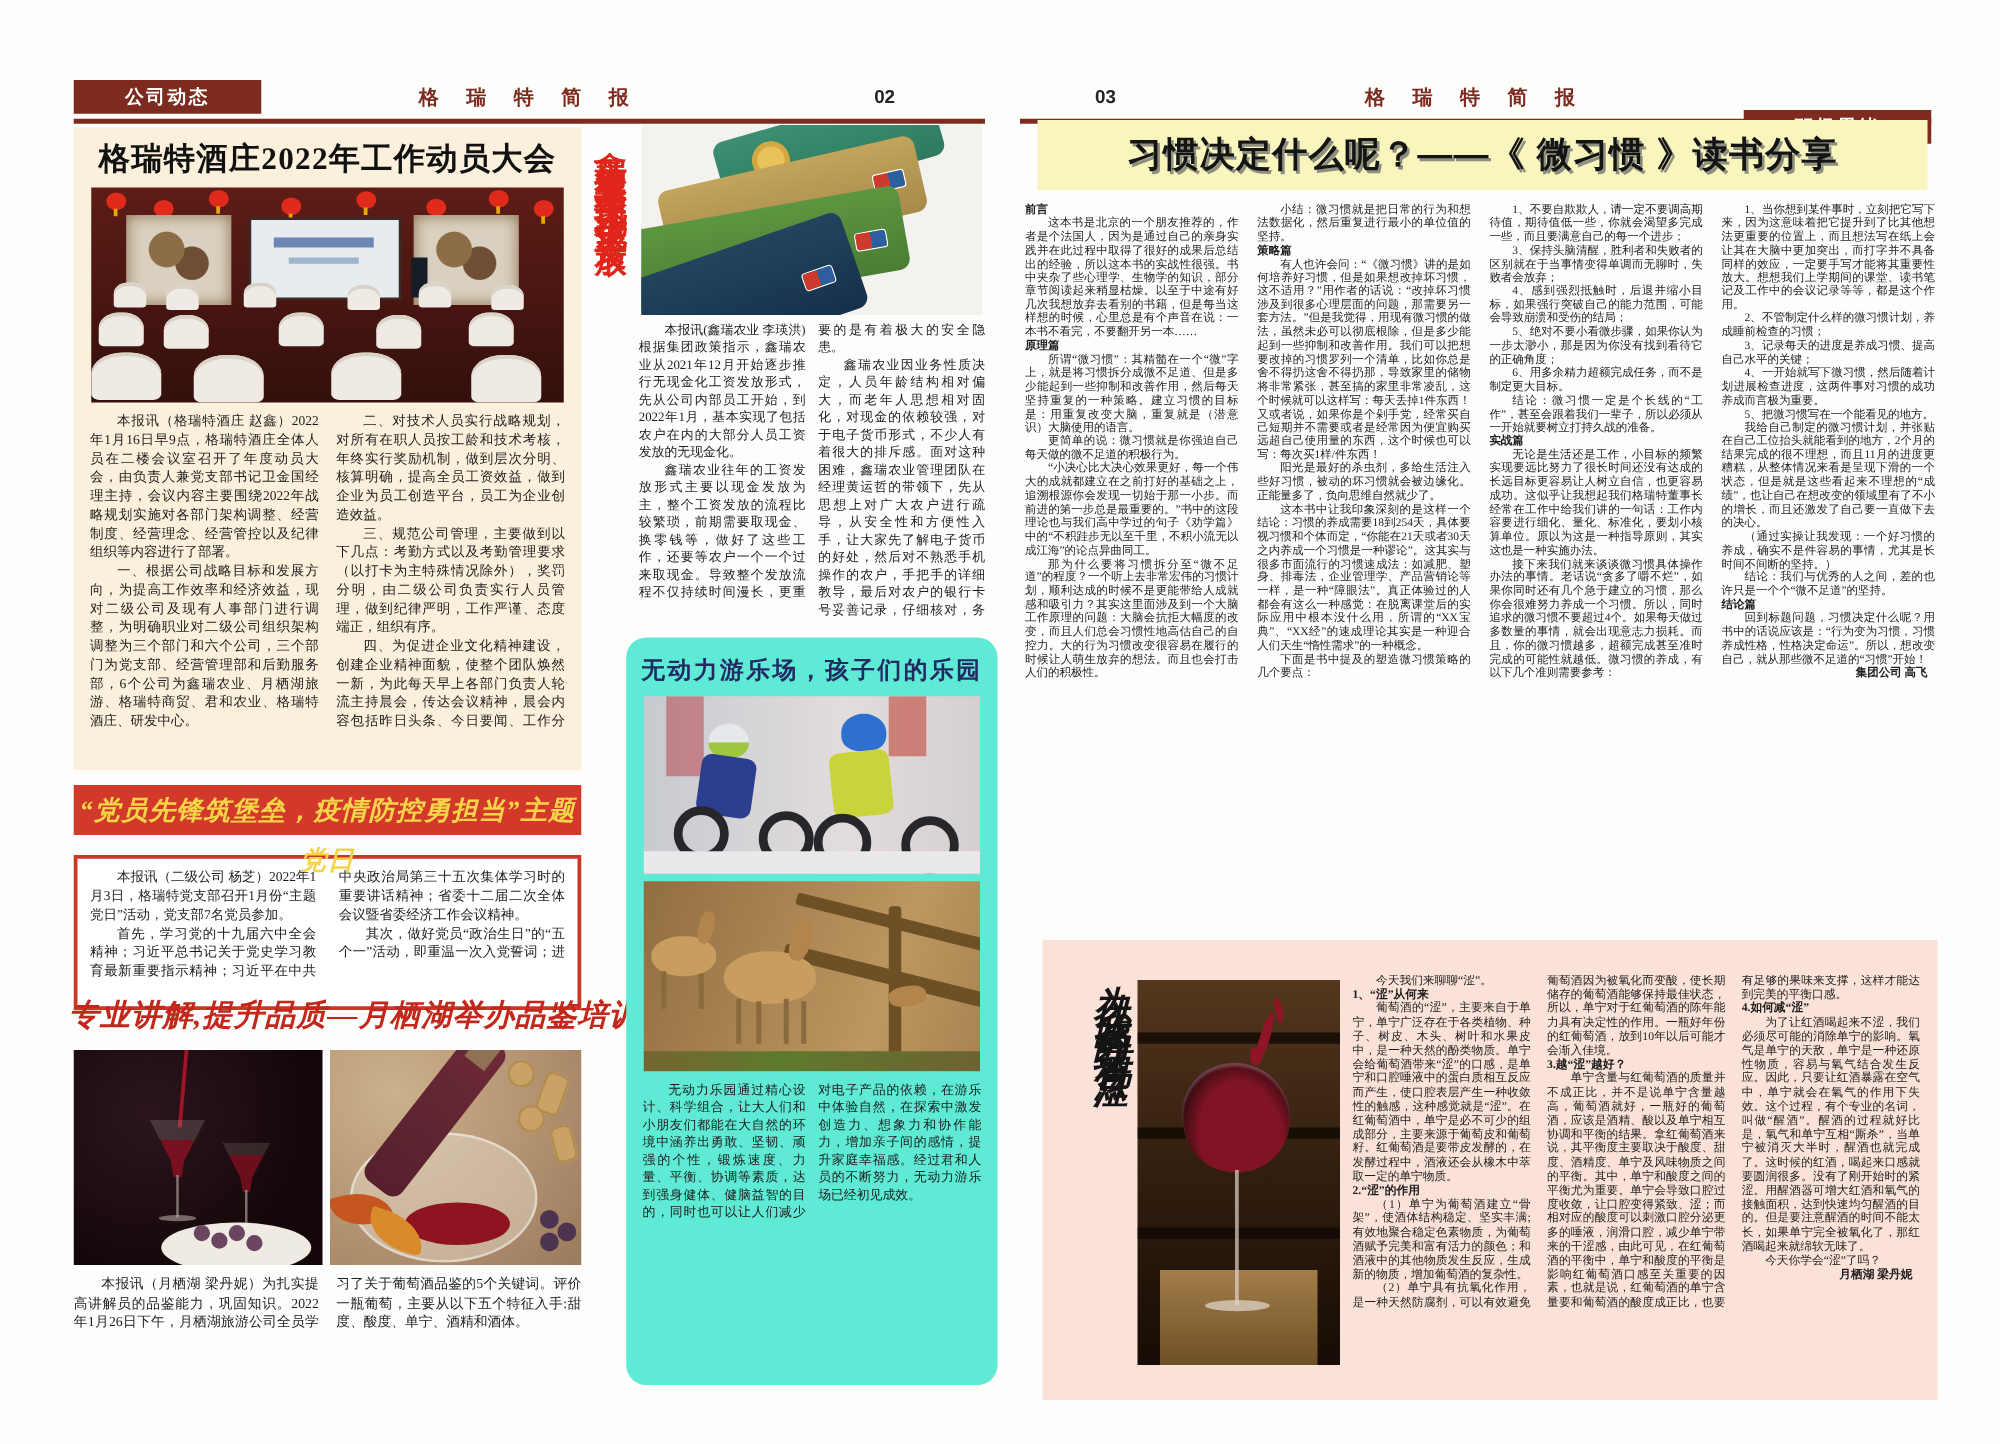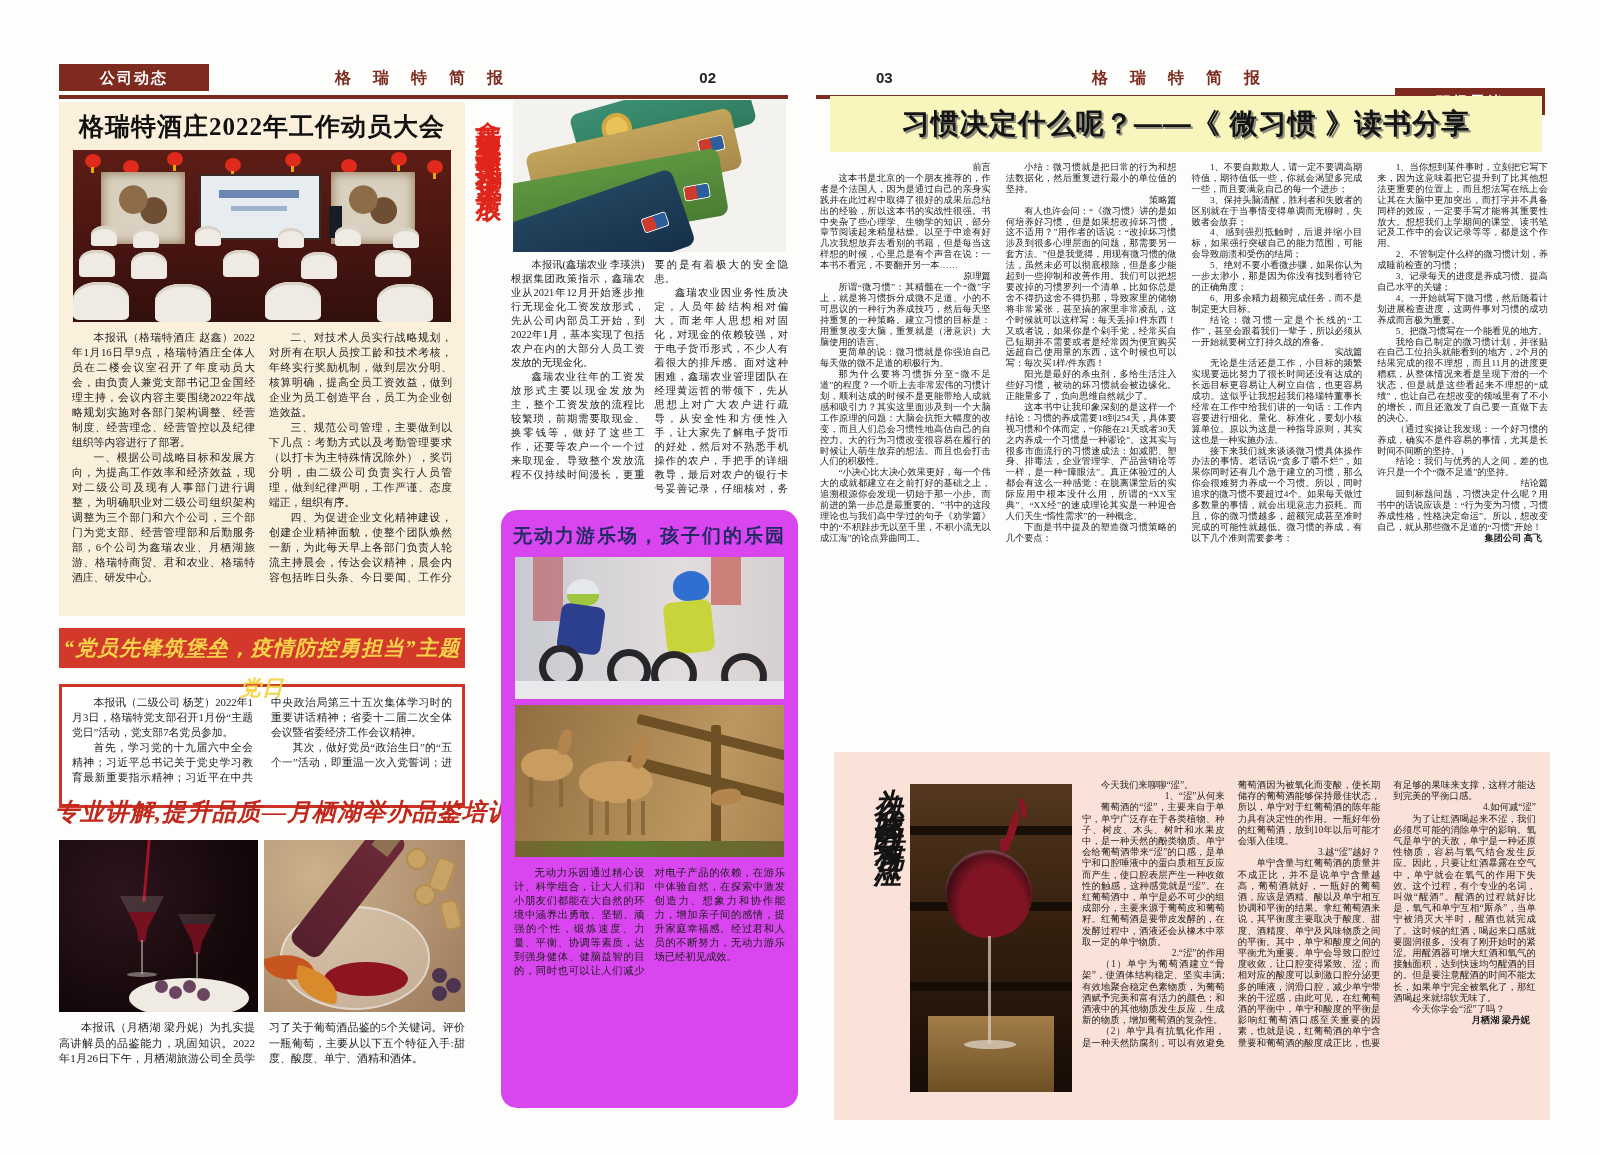--- a/index.html
+++ b/index.html
@@ -16,21 +16,21 @@
              text-align:center;line-height:27px;letter-spacing:2px;}
   .hdr-badge.bl{left:0;} .hdr-badge.br{right:0;margin-top:24px;}
   .hdr-mast{position:absolute;left:0;right:0;top:4px;text-align:center;color:#7d2b1f;
             font-size:16px;font-weight:bold;letter-spacing:9px;}
   .hdr-num{position:absolute;top:5px;font-family:"Liberation Sans",sans-serif;
            font-size:15px;font-weight:bold;color:#222;}
   .hdr-num.nl{right:72px;} .hdr-num.nr{left:60px;}
 
   
   .flow p{margin:0;text-indent:2em;text-align:justify;}
-  .flow .sub{text-indent:0;text-align:right;font-weight:normal;}
+  .flow .sub{text-indent:0;text-align:left;font-weight:bold;}
   .flow .sig{text-indent:0;text-align:right;font-weight:bold;padding-right:6px;}
 
   
   .art1{position:absolute;left:4px;top:42px;width:406px;height:514px;background:#fbf0db;}
   .art1 h1{margin:8px 0 0;text-align:center;font-size:25px;letter-spacing:1px;color:#111;}
   .ph{position:relative;overflow:hidden;}
   .ph-meeting{width:378px;height:172px;margin:7px auto 0;
               background:linear-gradient(#5d1d16,#481511 55%,#32100c);}
   .scr{position:absolute;left:128px;top:26px;width:118px;height:62px;background:#e7ecf1;
        box-shadow:0 0 0 2px #3a2a26;}
@@ -85,21 +85,21 @@
   .vtitle-red{position:absolute;left:411px;top:40px;width:44px;height:475px;writing-mode:vertical-rl;
               color:#e0251b;font-size:26px;font-weight:900;letter-spacing:5px;line-height:44px;}
   .ph-cards{position:absolute;left:458px;top:40px;width:273px;height:152px;background:#f3f2ef;}
   .card{position:absolute;border-radius:9px;}
   .chip{position:absolute;width:24px;height:13px;border-radius:2px;overflow:hidden;
         background:linear-gradient(90deg,#cf3a2e 50%,#2d5f9e 50%);box-shadow:0 0 0 1px #fff;}
   .coin{position:absolute;width:30px;height:30px;border-radius:50%;background:#e9c25a;
         box-shadow:inset 0 0 0 4px #d4a83e;}
   .cashless{position:absolute;left:456px;top:198px;width:277px;height:248px;column-count:2;
             column-gap:10px;font-size:10.3px;line-height:14px;overflow:hidden;}
-  .lav{position:absolute;left:446px;top:450px;width:297px;height:598px;background:#d946ef;border-radius:16px;}
+  .lav{position:absolute;left:446px;top:450px;width:297px;height:598px;background:#5eead4;border-radius:16px;}
   .lav-title{margin:13px 0 0;text-align:center;color:#222a63;font-weight:800;font-size:19px;
              letter-spacing:2px;font-family:"Liberation Sans",sans-serif;}
   .ph-bikes{width:269px;height:142px;margin:8px auto 0;
             background:linear-gradient(90deg,#c7cad0,#e2dcdc 60%,#d6cfcf);}
   .bk-banner{position:absolute;top:0;width:30px;height:64px;opacity:.55;}
   .helmet{position:absolute;border-radius:50% 50% 40% 40%;}
   .jersey{position:absolute;border-radius:8px;}
   .wheel{position:absolute;border-radius:50%;border:7px solid #26262b;background:transparent;}
   .track{position:absolute;left:0;right:0;bottom:0;height:18px;background:#e9e9ec;}
   .ph-deer{width:269px;height:152px;margin:6px auto 0;
@@ -313,24 +313,24 @@
     <div class="hdr-badge br">职场思绪</div>
   </div>
 
   <div class="ybar">
     <div>习惯决定什么呢？——《 微习惯 》读书分享</div>
   </div>
   <div class="reading flow">
       <p class="sub">前言</p>
       <p>这本书是北京的一个朋友推荐的，作者是个法国人，因为是通过自己的亲身实践并在此过程中取得了很好的成果后总结出的经验，所以这本书的实战性很强。书中夹杂了些心理学、生物学的知识，部分章节阅读起来稍显枯燥。以至于中途有好几次我想放弃去看别的书籍，但是每当这样想的时候，心里总是有个声音在说：一本书不看完，不要翻开另一本……</p>
       <p class="sub">原理篇</p>
-      <p>所谓“微习惯”：其精髓在一个“微”字上，就是将习惯拆分成微不足道、小的不可思议的一种行为养成技巧，然后每天坚持重复的一种策略。建立习惯的目标是：用重复改变大脑，重复就是（潜意识）大脑使用的语言。</p>
+      <p>所谓“微习惯”：其精髓在一个“微”字上，就是将习惯拆分成微不足道、但是多少能起到一些抑制和改善作用，然后每天坚持重复的一种策略。建立习惯的目标是：用重复改变大脑，重复就是（潜意识）大脑使用的语言。</p>
       <p>更简单的说：微习惯就是你强迫自己每天做的微不足道的积极行为。</p>
+      <p>“小决心比大决心效果更好，每一个伟大的成就都建立在之前打好的基础之上，追溯根源你会发现一切始于那一小步。而前进的第一步总是最重要的。”书中的这段理论也与我们高中学过的句子《劝学篇》中的“不积跬步无以至千里，不积小流无以成江海”的论点异曲同工。</p>
       <p>那为什么要将习惯拆分至“微不足道”的程度？一个听上去非常宏伟的习惯计划，顺利达成的时候不是更能带给人成就感和吸引力？其实这里面涉及到一个大脑工作原理的问题：大脑会抗拒大幅度的改变，而且人们总会习惯性地高估自己的自控力。大的行为习惯改变很容易在履行的时候让人萌生放弃的想法。而且也会打击人们的积极性。</p>
-      <p>“小决心比大决心效果更好，每一个伟大的成就都建立在之前打好的基础之上，追溯根源你会发现一切始于那一小步。而前进的第一步总是最重要的。”书中的这段理论也与我们高中学过的句子《劝学篇》中的“不积跬步无以至千里，不积小流无以成江海”的论点异曲同工。</p>
       <p>小结：微习惯就是把日常的行为和想法数据化，然后重复进行最小的单位值的坚持。</p>
       <p class="sub">策略篇</p>
       <p>有人也许会问：“《微习惯》讲的是如何培养好习惯，但是如果想改掉坏习惯，这不适用？”用作者的话说：“改掉坏习惯涉及到很多心理层面的问题，那需要另一套方法。”但是我觉得，用现有微习惯的做法，虽然未必可以彻底根除，但是多少能起到一些抑制和改善作用。我们可以把想要改掉的习惯罗列一个清单，比如你总是舍不得扔这舍不得扔那，导致家里的储物将非常紧张，甚至搞的家里非常凌乱，这个时候就可以这样写：每天丢掉1件东西！又或者说，如果你是个剁手党，经常买自己短期并不需要或者是经常因为便宜购买远超自己使用量的东西，这个时候也可以写：每次买1样/件东西！</p>
       <p>阳光是最好的杀虫剂，多给生活注入些好习惯，被动的坏习惯就会被边缘化。正能量多了，负向思维自然就少了。</p>
       <p>这本书中让我印象深刻的是这样一个结论：习惯的养成需要18到254天，具体要视习惯和个体而定，“你能在21天或者30天之内养成一个习惯是一种谬论”。这其实与很多市面流行的习惯速成法：如减肥、塑身、排毒法，企业管理学、产品营销论等一样，是一种“障眼法”。真正体验过的人都会有这么一种感觉：在脱离课堂后的实际应用中根本没什么用，所谓的“XX宝典”、“XX经”的速成理论其实是一种迎合人们天生“惰性需求”的一种概念。</p>
       <p>下面是书中提及的塑造微习惯策略的几个要点：</p>
       <p>1、不要自欺欺人，请一定不要调高期待值，期待值低一些，你就会渴望多完成一些，而且要满意自己的每一个进步；</p>
       <p>3、保持头脑清醒，胜利者和失败者的区别就在于当事情变得单调而无聊时，失败者会放弃；</p>
       <p>4、感到强烈抵触时，后退并缩小目标，如果强行突破自己的能力范围，可能会导致崩溃和受伤的结局；</p>
       <p>5、绝对不要小看微步骤，如果你认为一步太渺小，那是因为你没有找到看待它的正确角度；</p>

